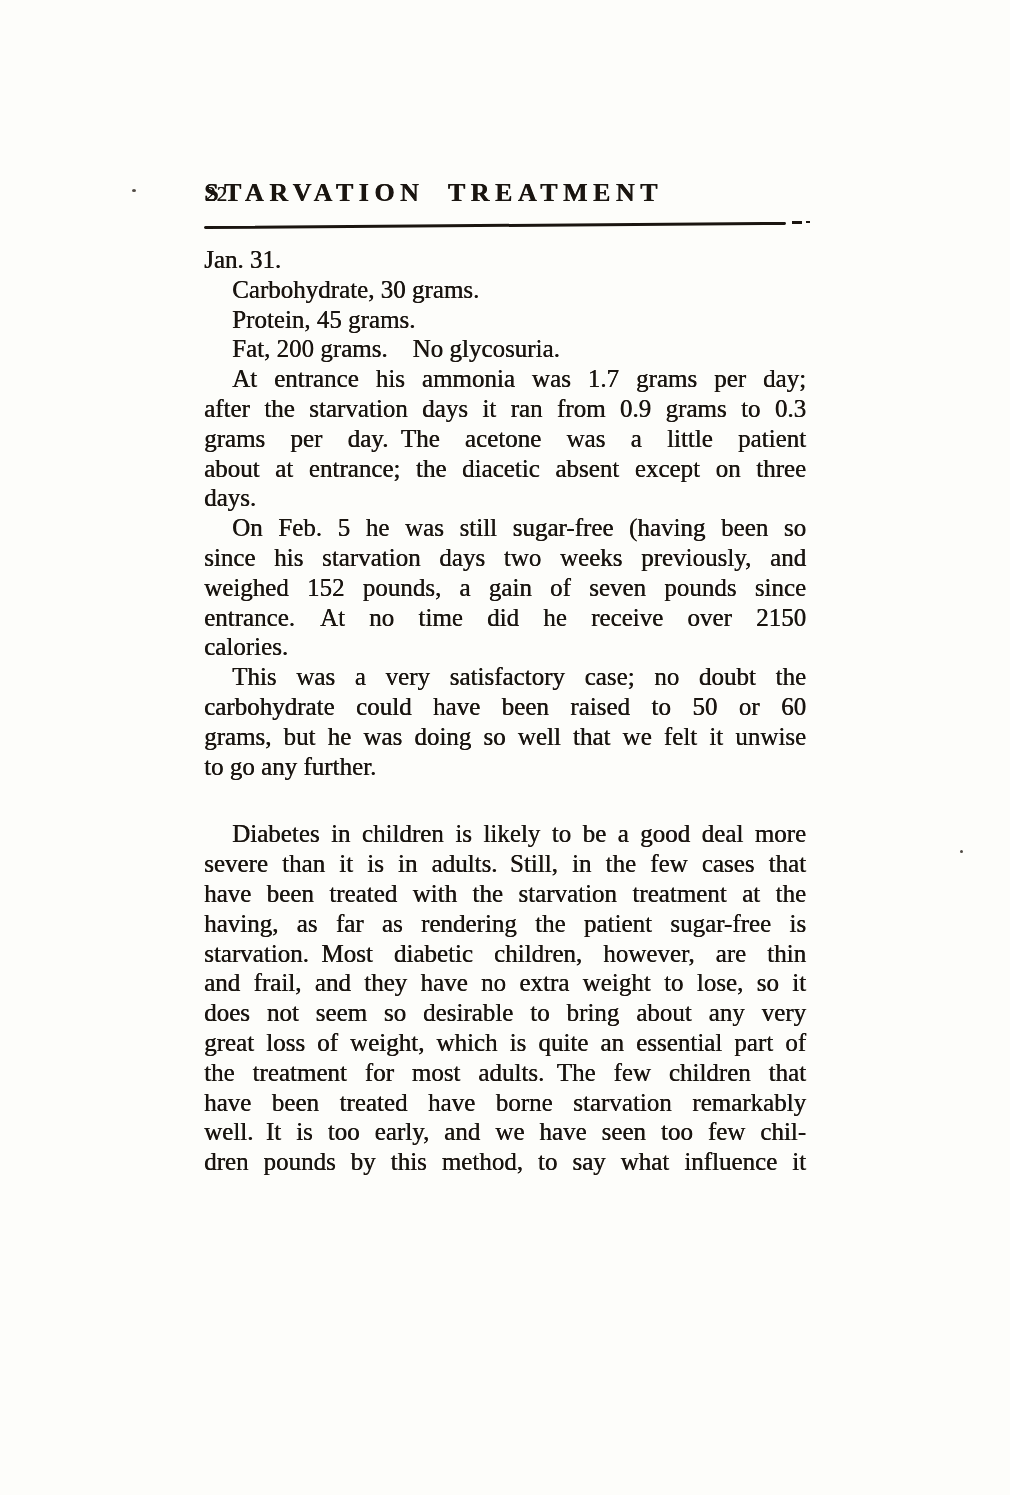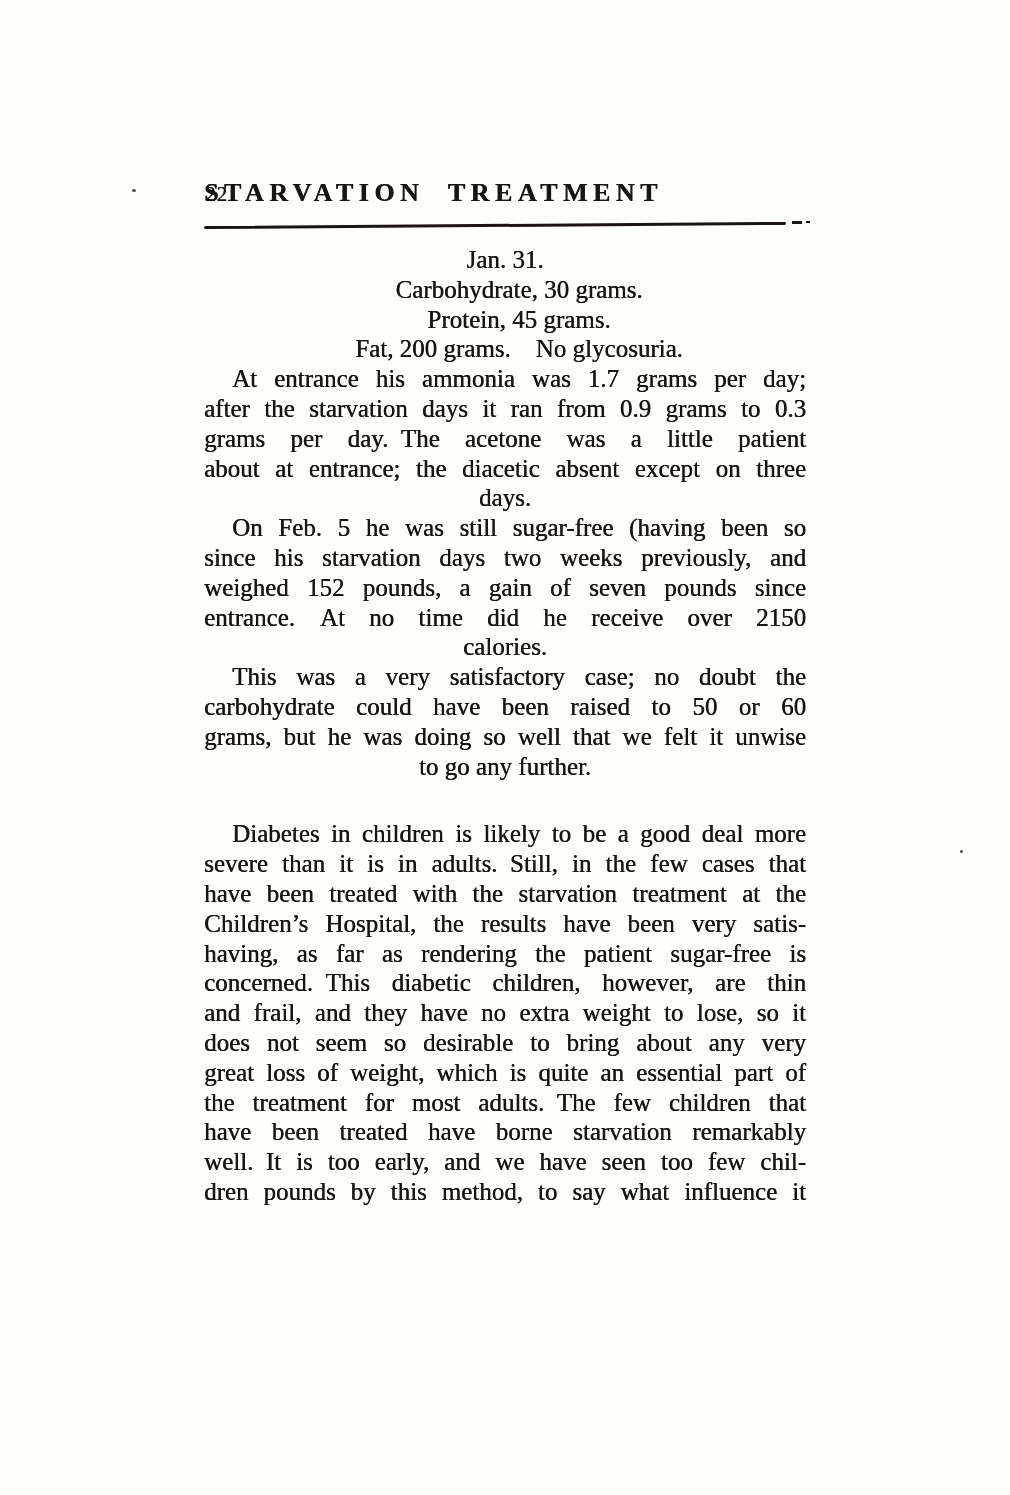--- a/index.html
+++ b/index.html
@@ -63,21 +63,21 @@
   }
 
   
   .textblock {
     position: absolute;
     left: 204px; top: 245px;
     width: 602px;
     font-size: 25px;
     line-height: 29.8px;
   }
-  .ln  { text-align: center; }
+  .ln  { text-align: left; }
   .jf  { text-align: justify; text-align-last: justify; text-justify: inter-word; }
   .ind { padding-left: 28px; }
   .gap { margin-top: 38px; }
 
   
   .speck {
     position: absolute;
     background: #332c24;
     border-radius: 50%;
     opacity: 0.85;
@@ -117,23 +117,22 @@
     <div class="ln jf">weighed 152 pounds, a gain of seven pounds since</div>
     <div class="ln jf">entrance. At no time did he receive over 2150</div>
     <div class="ln">calories.</div>
     <div class="ln jf ind">This was a very satisfactory case; no doubt the</div>
     <div class="ln jf">carbohydrate could have been raised to 50 or 60</div>
     <div class="ln jf">grams, but he was doing so well that we felt it unwise</div>
     <div class="ln">to go any further.</div>
     <div class="ln jf ind gap">Diabetes in children is likely to be a good deal more</div>
     <div class="ln jf">severe than it is in adults. Still, in the few cases that</div>
     <div class="ln jf">have been treated with the starvation treatment at the</div>
-    <div class="ln jf">Children’s Hospital, the results have been very satis-</div>
     <div class="ln jf">having, as far as rendering the patient sugar-free is</div>
-    <div class="ln jf">concerned. This diabetic children, however, are thin</div>
+    <div class="ln jf">starvation. Most diabetic children, however, are thin</div>
     <div class="ln jf">and frail, and they have no extra weight to lose, so it</div>
     <div class="ln jf">does not seem so desirable to bring about any very</div>
     <div class="ln jf">great loss of weight, which is quite an essential part of</div>
     <div class="ln jf">the treatment for most adults. The few children that</div>
     <div class="ln jf">have been treated have borne starvation remarkably</div>
     <div class="ln jf">well. It is too early, and we have seen too few chil-</div>
     <div class="ln jf">dren pounds by this method, to say what influence it</div>
   </div>
 
 </div>

